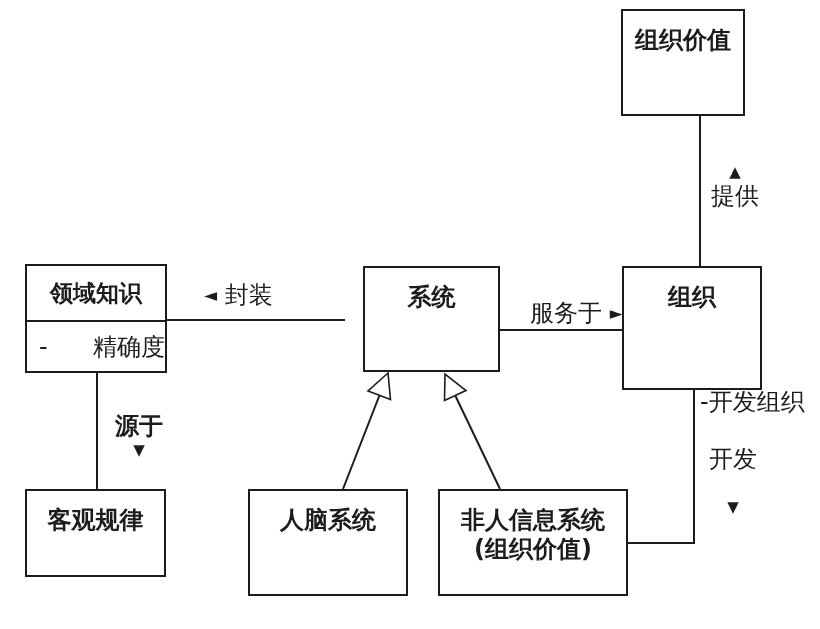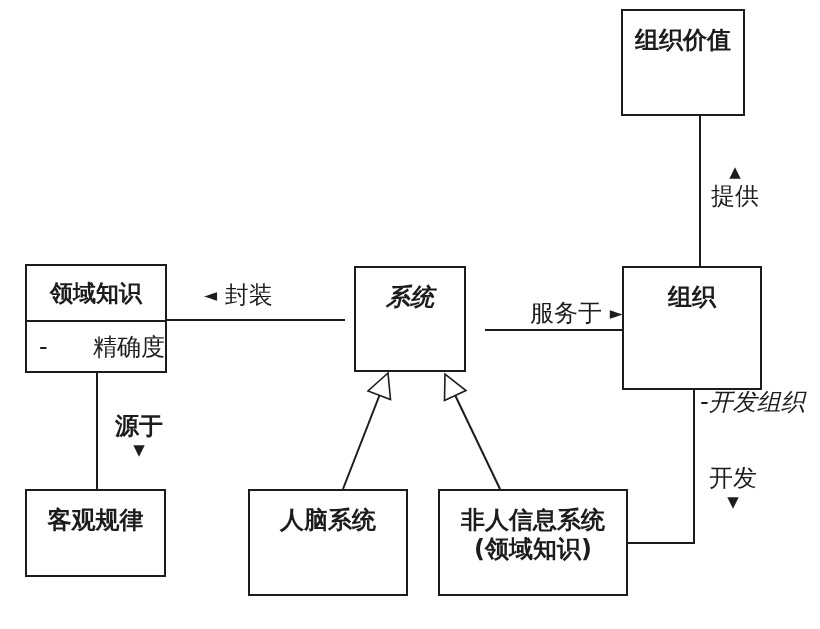--- a/index.html
+++ b/index.html
@@ -124,35 +124,35 @@
   </div>
 
   <div class="box compartments" style="left:25px; top:264px; width:142px; height:109px;">
     <div class="comp-title">领域知识</div>
     <div class="comp-attr">
       <span class="dash">-</span>
       <span class="attr-text">精确度</span>
     </div>
   </div>
 
-  <div class="box" style="left:354px; top:266px; width:112px; height:106px;font-style:italic;">
+  <div class="box" style="left:363px; top:266px; width:137px; height:106px;">
     <div class="title">系统</div>
   </div>
 
   <div class="box" style="left:622px; top:266px; width:140px; height:124px;">
     <div class="title">组织</div>
   </div>
 
   <div class="box" style="left:248px; top:489px; width:160px; height:107px;">
     <div class="title">人脑系统</div>
   </div>
 
   <div class="box" style="left:438px; top:489px; width:190px; height:107px;">
     <div class="title">非人信息系统</div>
-    <div class="title">(领域知识)</div>
+    <div class="title">(组织价值)</div>
   </div>
 
   <div class="box" style="left:25px; top:489px; width:141px; height:88px;">
     <div class="title">客观规律</div>
   </div>
 
   <div class="edge-label" style="left:204px; top:283px;">
     <span class="tri">◄</span>
     <span>封装</span>
   </div>
@@ -165,22 +165,22 @@
   <div class="v-label arrow-top" style="left:707px; top:165px; width:56px;">
     <span class="tri">▲</span>
     <span>提供</span>
   </div>
 
   <div class="v-label arrow-bottom" style="left:111px; top:414px; width:56px;font-weight:bold;">
     <span>源于</span>
     <span class="tri">▼</span>
   </div>
 
-  <div class="edge-label" style="left:700px; top:390px;font-style:italic;">
+  <div class="edge-label" style="left:700px; top:390px;">
     <span>-开发组织</span>
   </div>
 
-  <div class="v-label arrow-bottom" style="left:705px; top:466px; width:56px;">
+  <div class="v-label arrow-bottom" style="left:705px; top:447px; width:56px;gap:24px;">
     <span>开发</span>
     <span class="tri">▼</span>
   </div>
 
 </div>
 
 </body></html>

